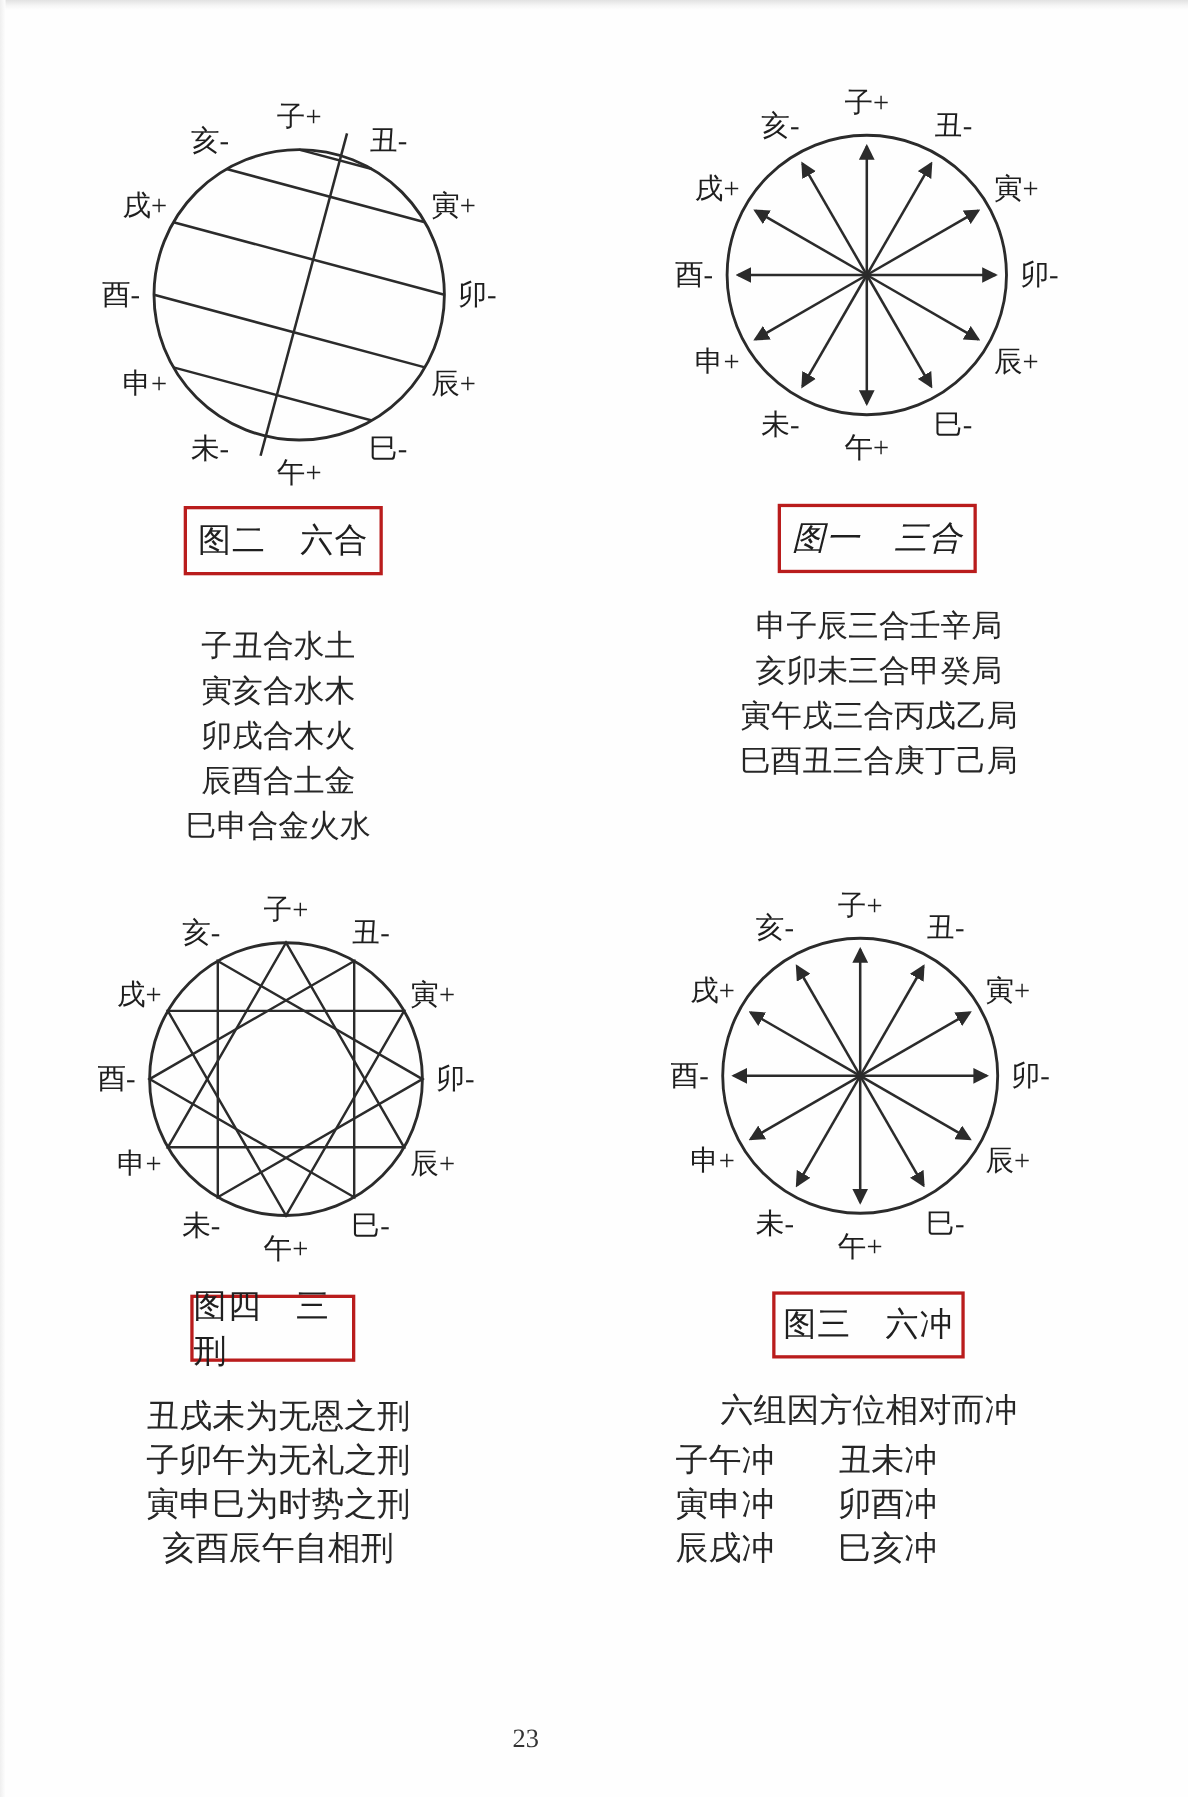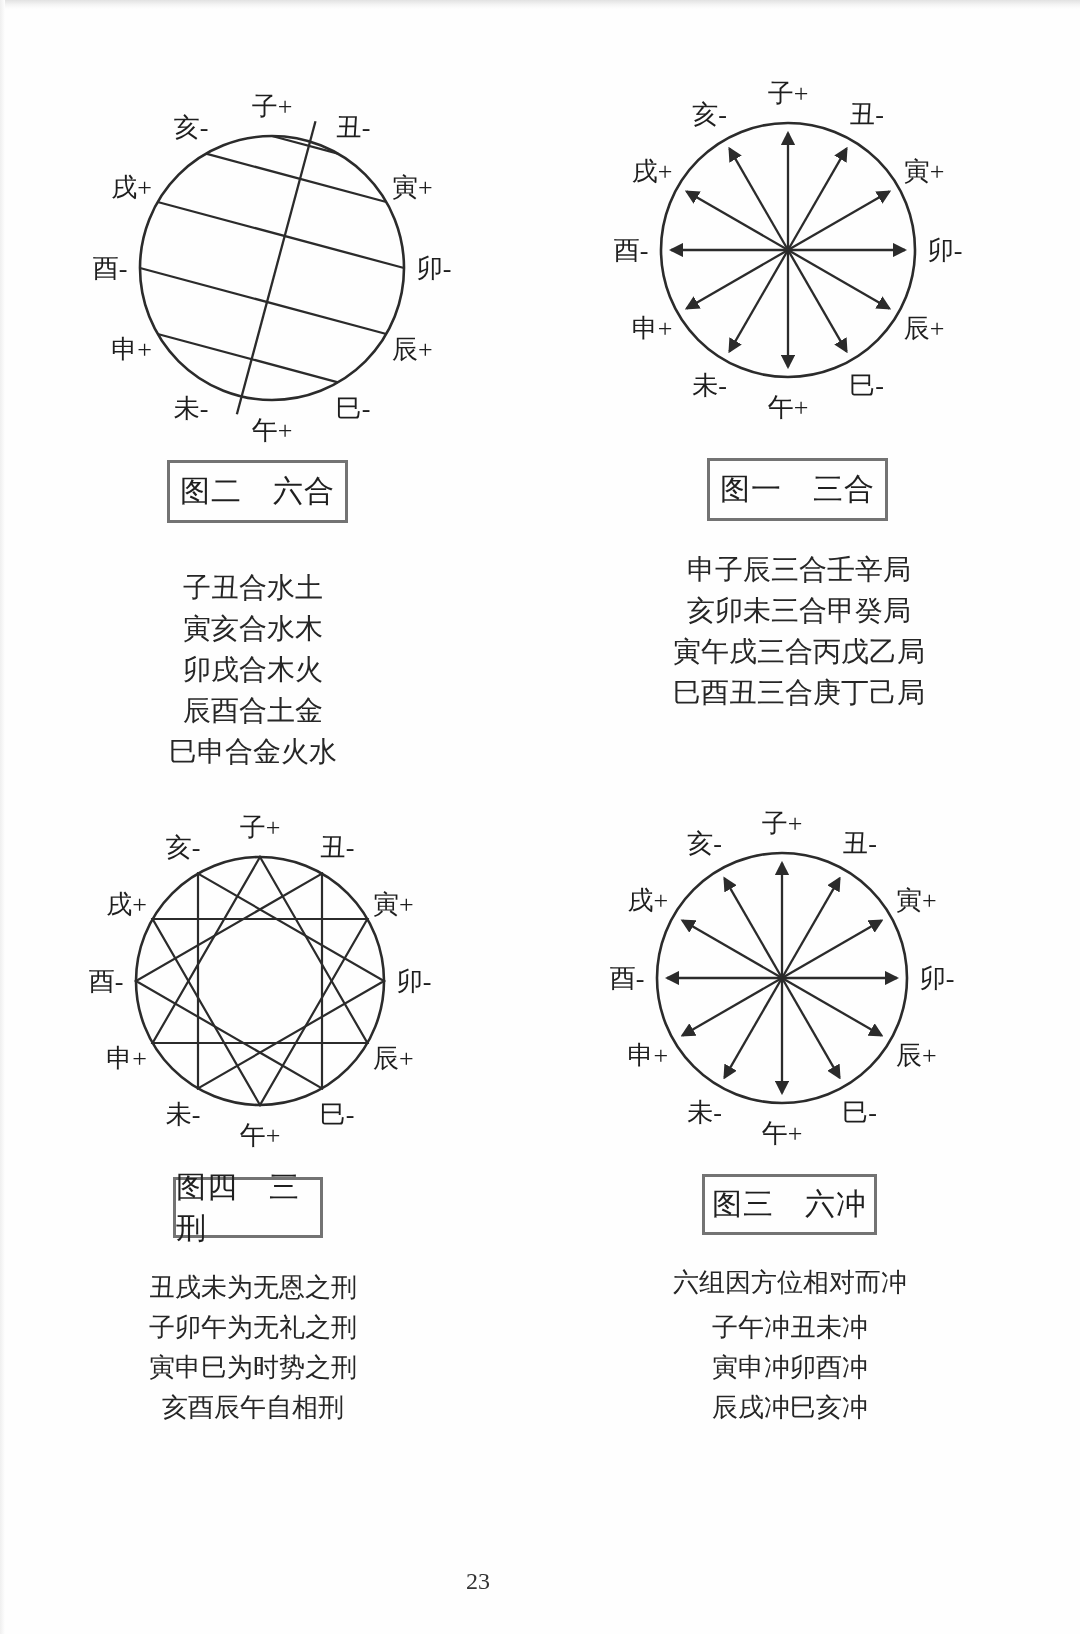--- a/index.html
+++ b/index.html
@@ -17,32 +17,32 @@
   .edge-left {
     position:absolute; top:0; left:0; bottom:0; width:5px;
     background:linear-gradient(90deg,#efefef 0%,#fefefe 100%);
   }
   .diagram { position:absolute; }
   .diagram text {
     font-size:26px; fill:#1e1e1e;
     font-family:"Liberation Serif","DejaVu Serif",serif;
   }
   .caption-box {
-    position:absolute; border:3px solid #737373;
+    position:absolute; border:3px solid #b91c1c;
     display:flex; align-items:center; justify-content:center;
     font-size:30px; color:#1f1f1f; letter-spacing:1px;
     background:#fefefe;
   }
   .list { position:absolute; text-align:center; color:#262626; }
   .list-lg { font-size:28px; }
-  .list-md { font-size:26px; }
+  .list-md { font-size:30px; }
   .lh41 .list-line { line-height:41px; }
   .lh40 .list-line { line-height:40px; }
   .list-header { line-height:40px; margin-bottom:5px; }
-  .pair-row { display:flex; justify-content:center; line-height:40px; }
+  .pair-row { display:flex; justify-content:flex-start; gap:58px; line-height:40px; }
   .page-number {
     position:absolute; left:428px; top:1568px; width:100px;
     text-align:center; font-size:24px; color:#333;
   }
 </style>
 </head>
 <body>
 
 <div class="page">
   <div class="edge-top"></div>
@@ -162,21 +162,21 @@
       <text x="122.50000000000003" y="349.233937586588" text-anchor="middle" dominant-baseline="central">未-</text>
       <text x="65.76606241341199" y="292.5" text-anchor="middle" dominant-baseline="central">申+</text>
       <text x="45" y="214.99999999999997" text-anchor="middle" dominant-baseline="central">酉-</text>
       <text x="65.76606241341199" y="137.5" text-anchor="middle" dominant-baseline="central">戌+</text>
       <text x="122.50000000000003" y="80.76606241341199" text-anchor="middle" dominant-baseline="central">亥-</text>
     </svg>
 
   <div class="caption-box" style="left:167px; top:460px; width:181px; height:63px;">
     <span>图二　六合</span>
   </div>
-  <div class="caption-box" style="left:707px; top:458px; width:181px; height:63px;">
+  <div class="caption-box" style="left:707px; top:458px; width:181px; height:63px;font-style:italic;">
     <span>图一　三合</span>
   </div>
   <div class="caption-box" style="left:173px; top:1177px; width:150px; height:61px;">
     <span>图四　三刑</span>
   </div>
   <div class="caption-box" style="left:702px; top:1174px; width:175px; height:61px;">
     <span>图三　六冲</span>
   </div>
 
   <div class="list list-lg lh41" style="left:93px; top:551px; width:320px;margin-top:16px;">

